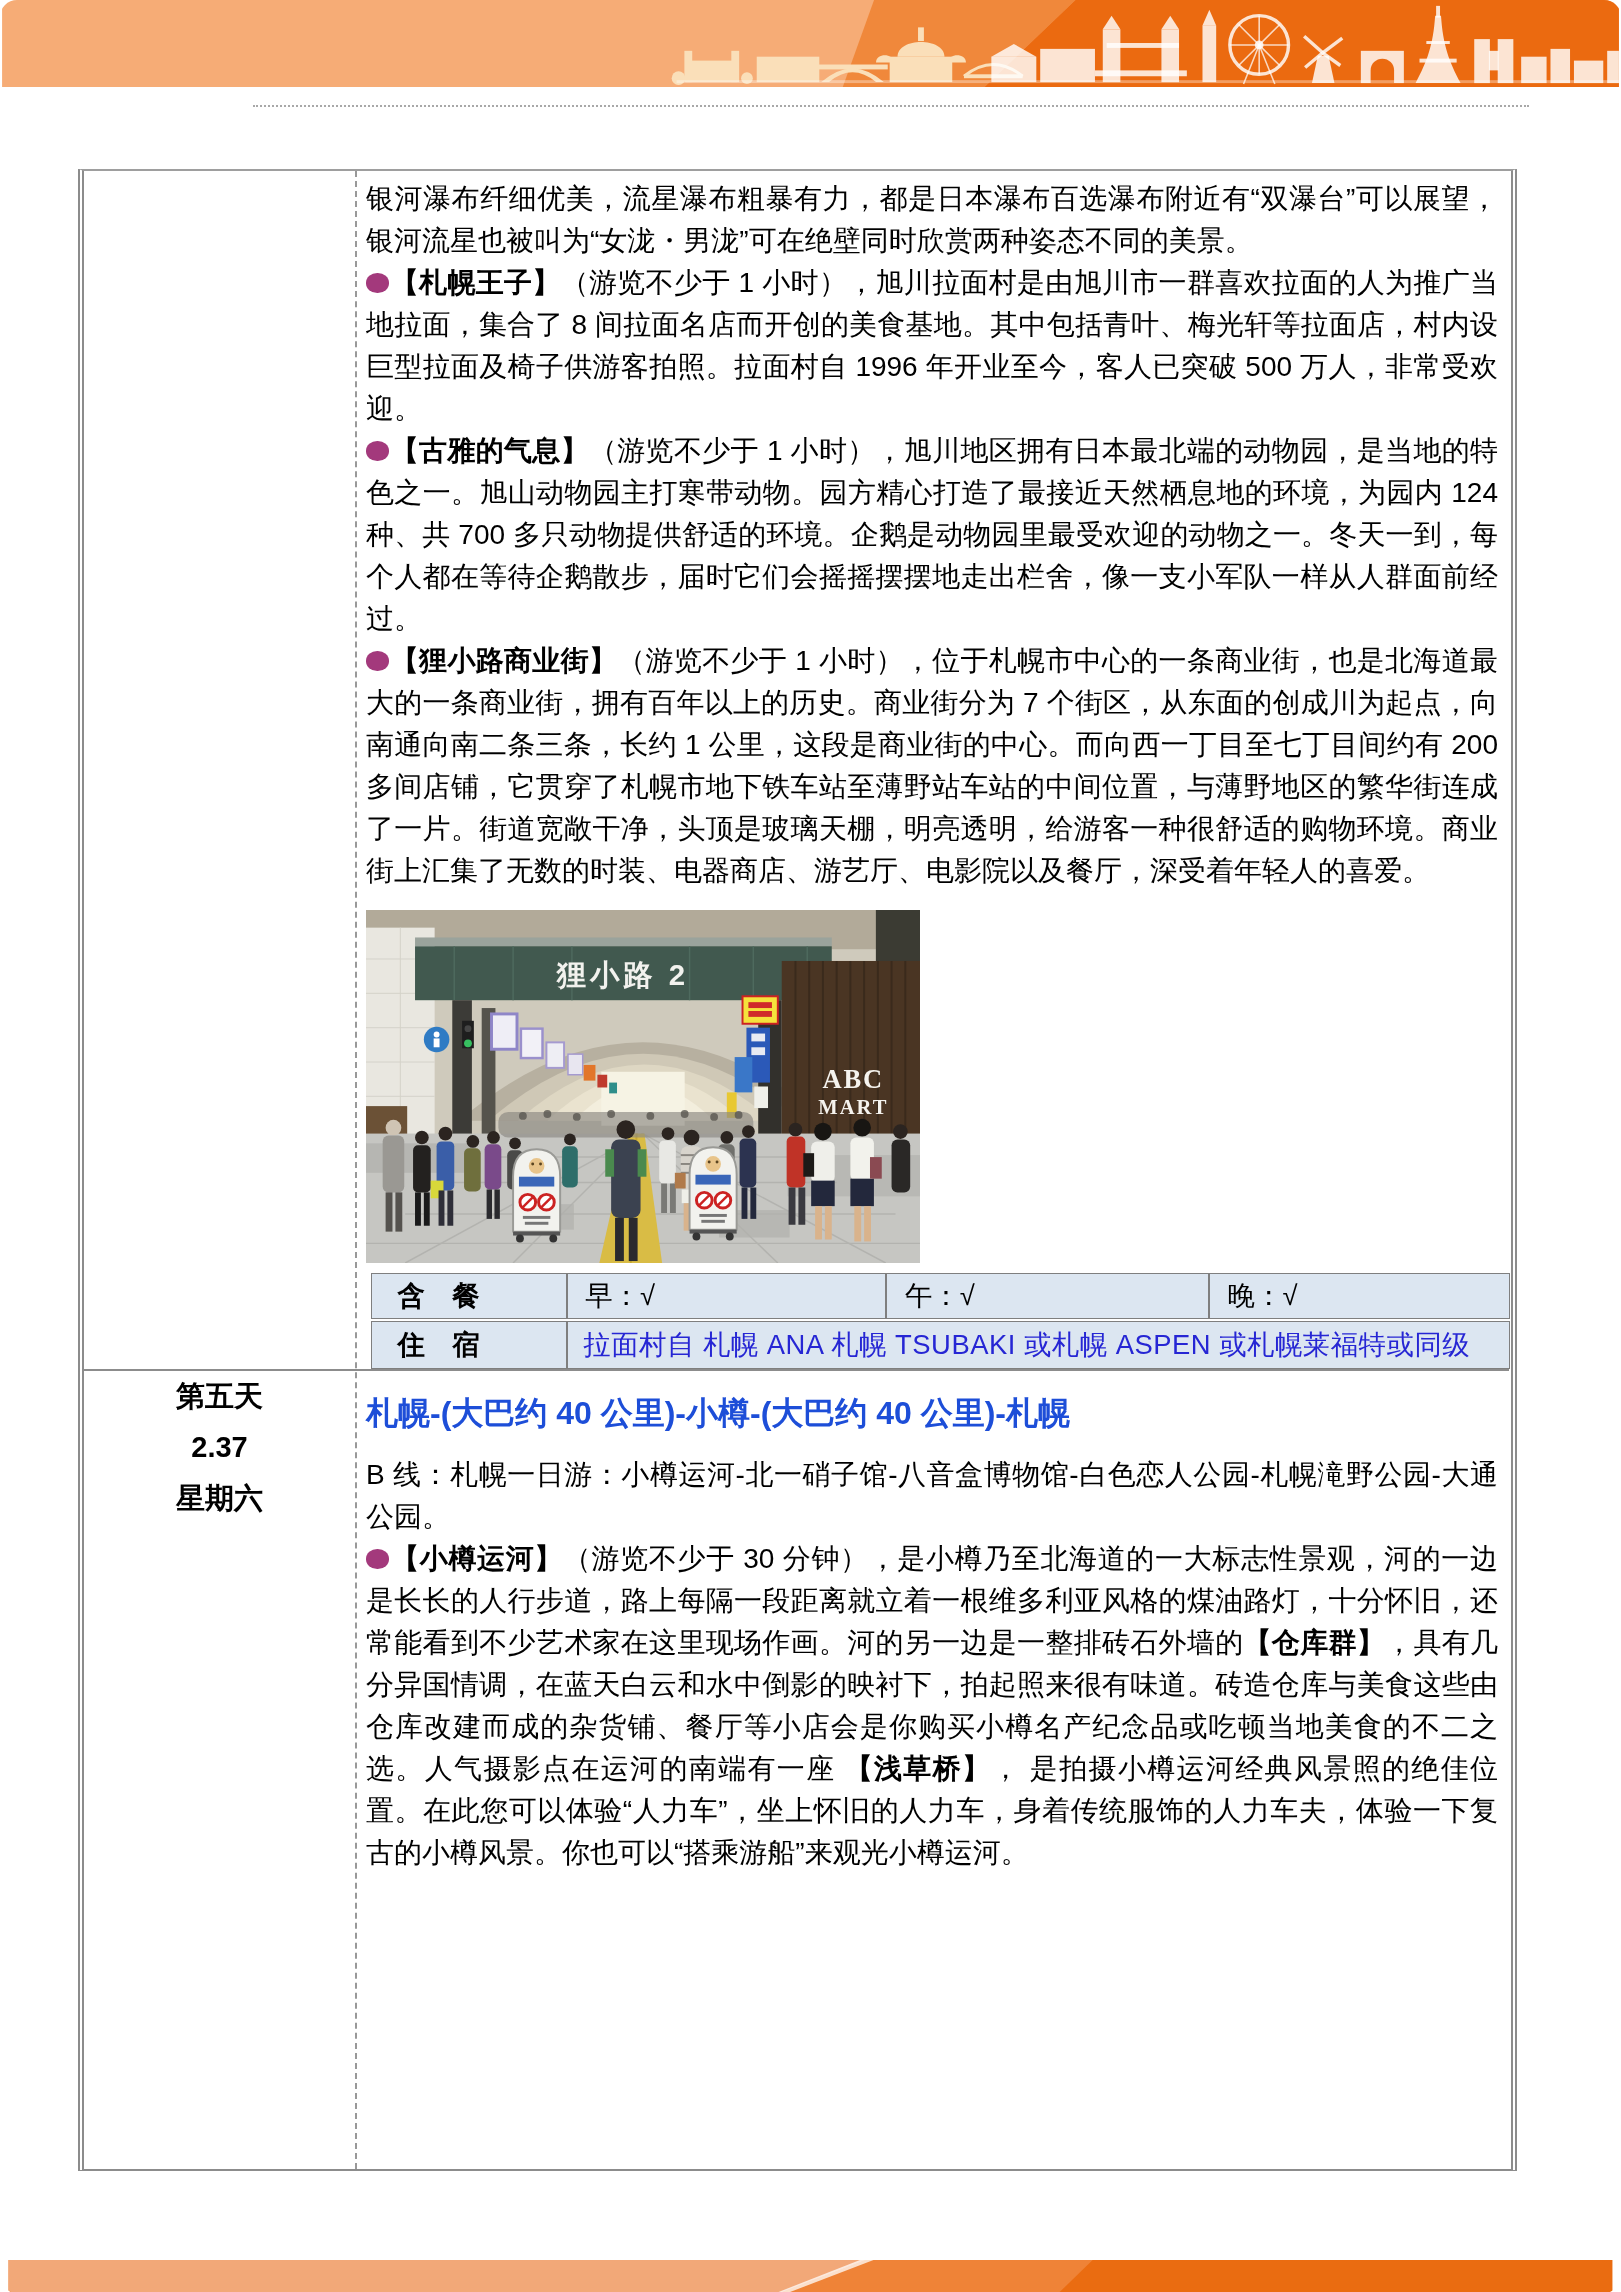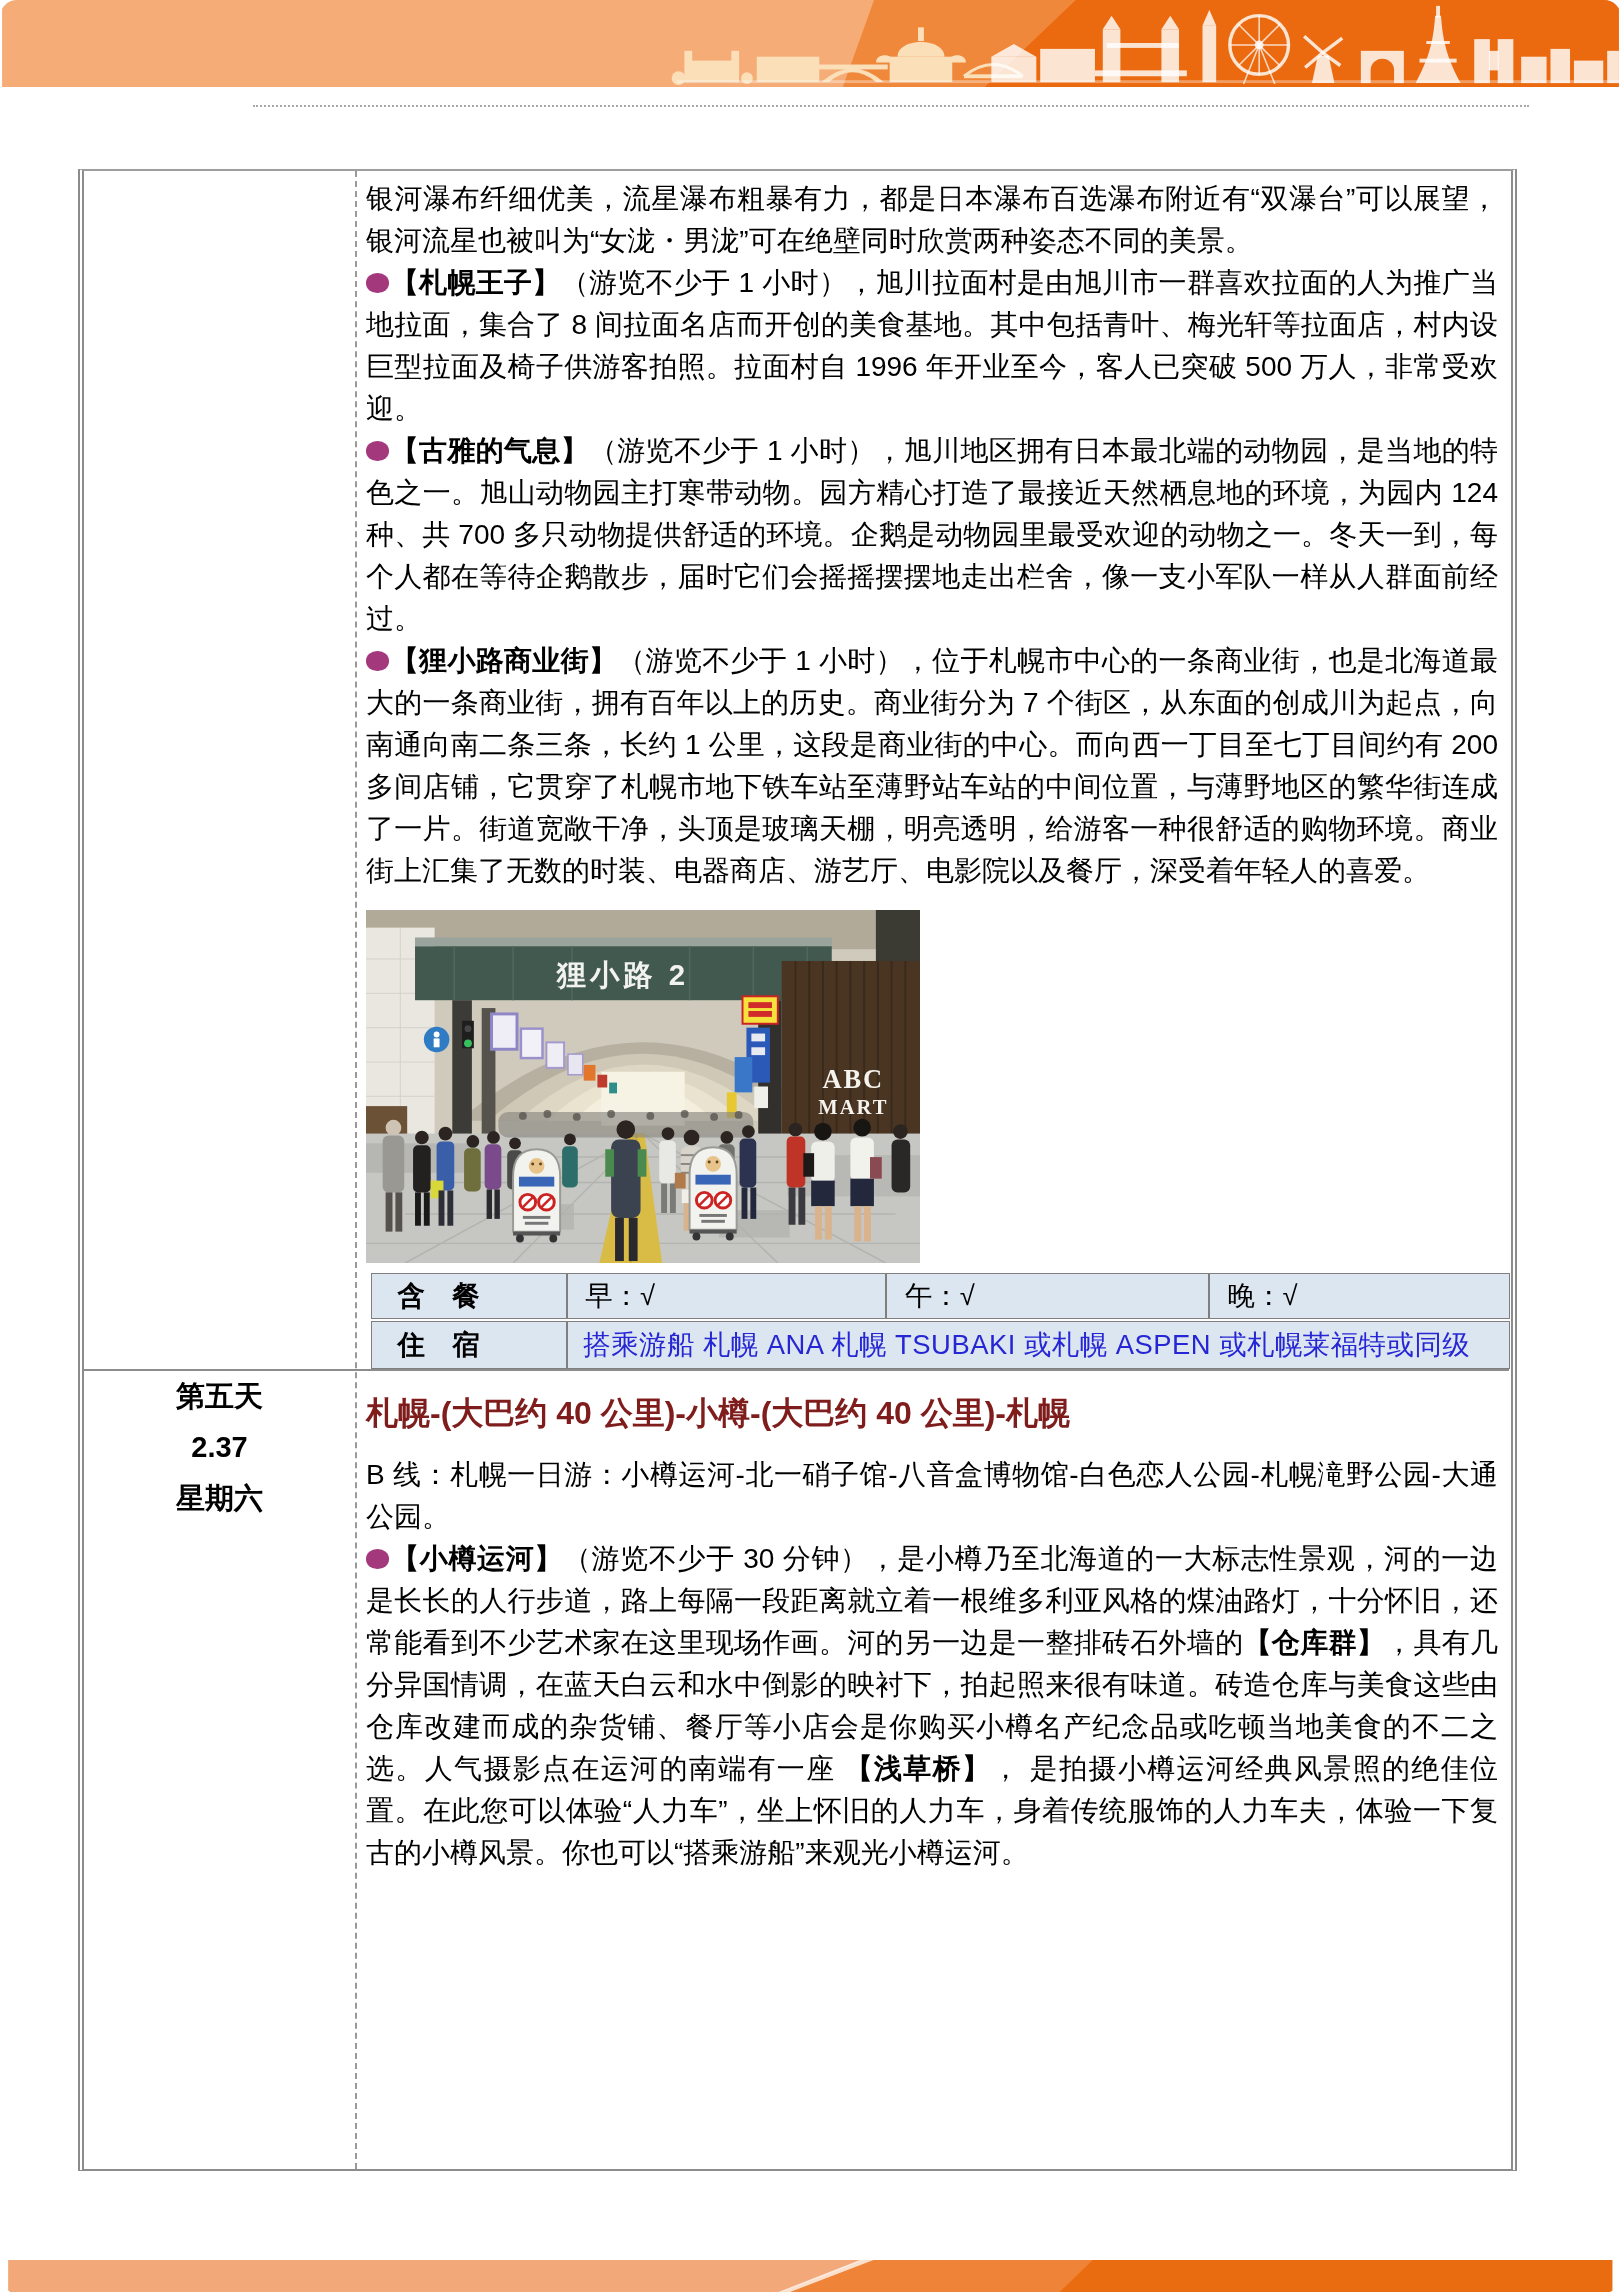--- a/index.html
+++ b/index.html
@@ -25,21 +25,21 @@
 
   
   .content-text{position:absolute;left:282px;width:1132px;font-size:28px;line-height:42px;
                 text-align:justify;text-justify:inter-character;}
   .para{margin:0;}
   .para b{font-weight:700;}
   .bullet{display:inline-block;width:22.5px;height:19.6px;border-radius:50%;
           background:#a3397c;vertical-align:-1px;margin-right:2px;}
   #day4-text{top:6.9px;}
   #day5-content{top:1219px;}
-  #day5-title{font-size:32px;line-height:47px;font-weight:700;color:#7f1d1d;
+  #day5-title{font-size:32px;line-height:47px;font-weight:700;color:#1d4ed8;
               margin:0 0 16.7px 0;text-align:left;}
 
   
   #photo{position:absolute;left:282px;top:739px;width:554px;height:353px;}
   #photo svg{display:block;width:554px;height:353px;}
 
   
   #meal-grid{position:absolute;left:271px;top:1102px;width:1155px;height:96px;
              box-sizing:border-box;}
   .mrow{display:flex;width:100%;box-sizing:border-box;}
@@ -403,21 +403,21 @@
 
       <div id="meal-grid">
         <div class="mrow mrow1">
           <div class="mcell mlabel">含　餐</div>
           <div class="mcell mmeal c-break">早：√</div>
           <div class="mcell mmeal c-lunch">午：√</div>
           <div class="mcell mmeal c-dinner">晚：√</div>
         </div>
         <div class="mrow mrow2">
           <div class="mcell mlabel">住　宿</div>
-          <div class="mcell mhotel">搭乘游船 札幌 ANA 札幌 TSUBAKI 或札幌 ASPEN 或札幌莱福特或同级</div>
+          <div class="mcell mhotel">拉面村自 札幌 ANA 札幌 TSUBAKI 或札幌 ASPEN 或札幌莱福特或同级</div>
         </div>
       </div>
 
       <div id="row-divider"></div>
 
       <div id="day5-label">
           <div>第五天</div>
           <div>2.37</div>
           <div>星期六</div>
         </div>

